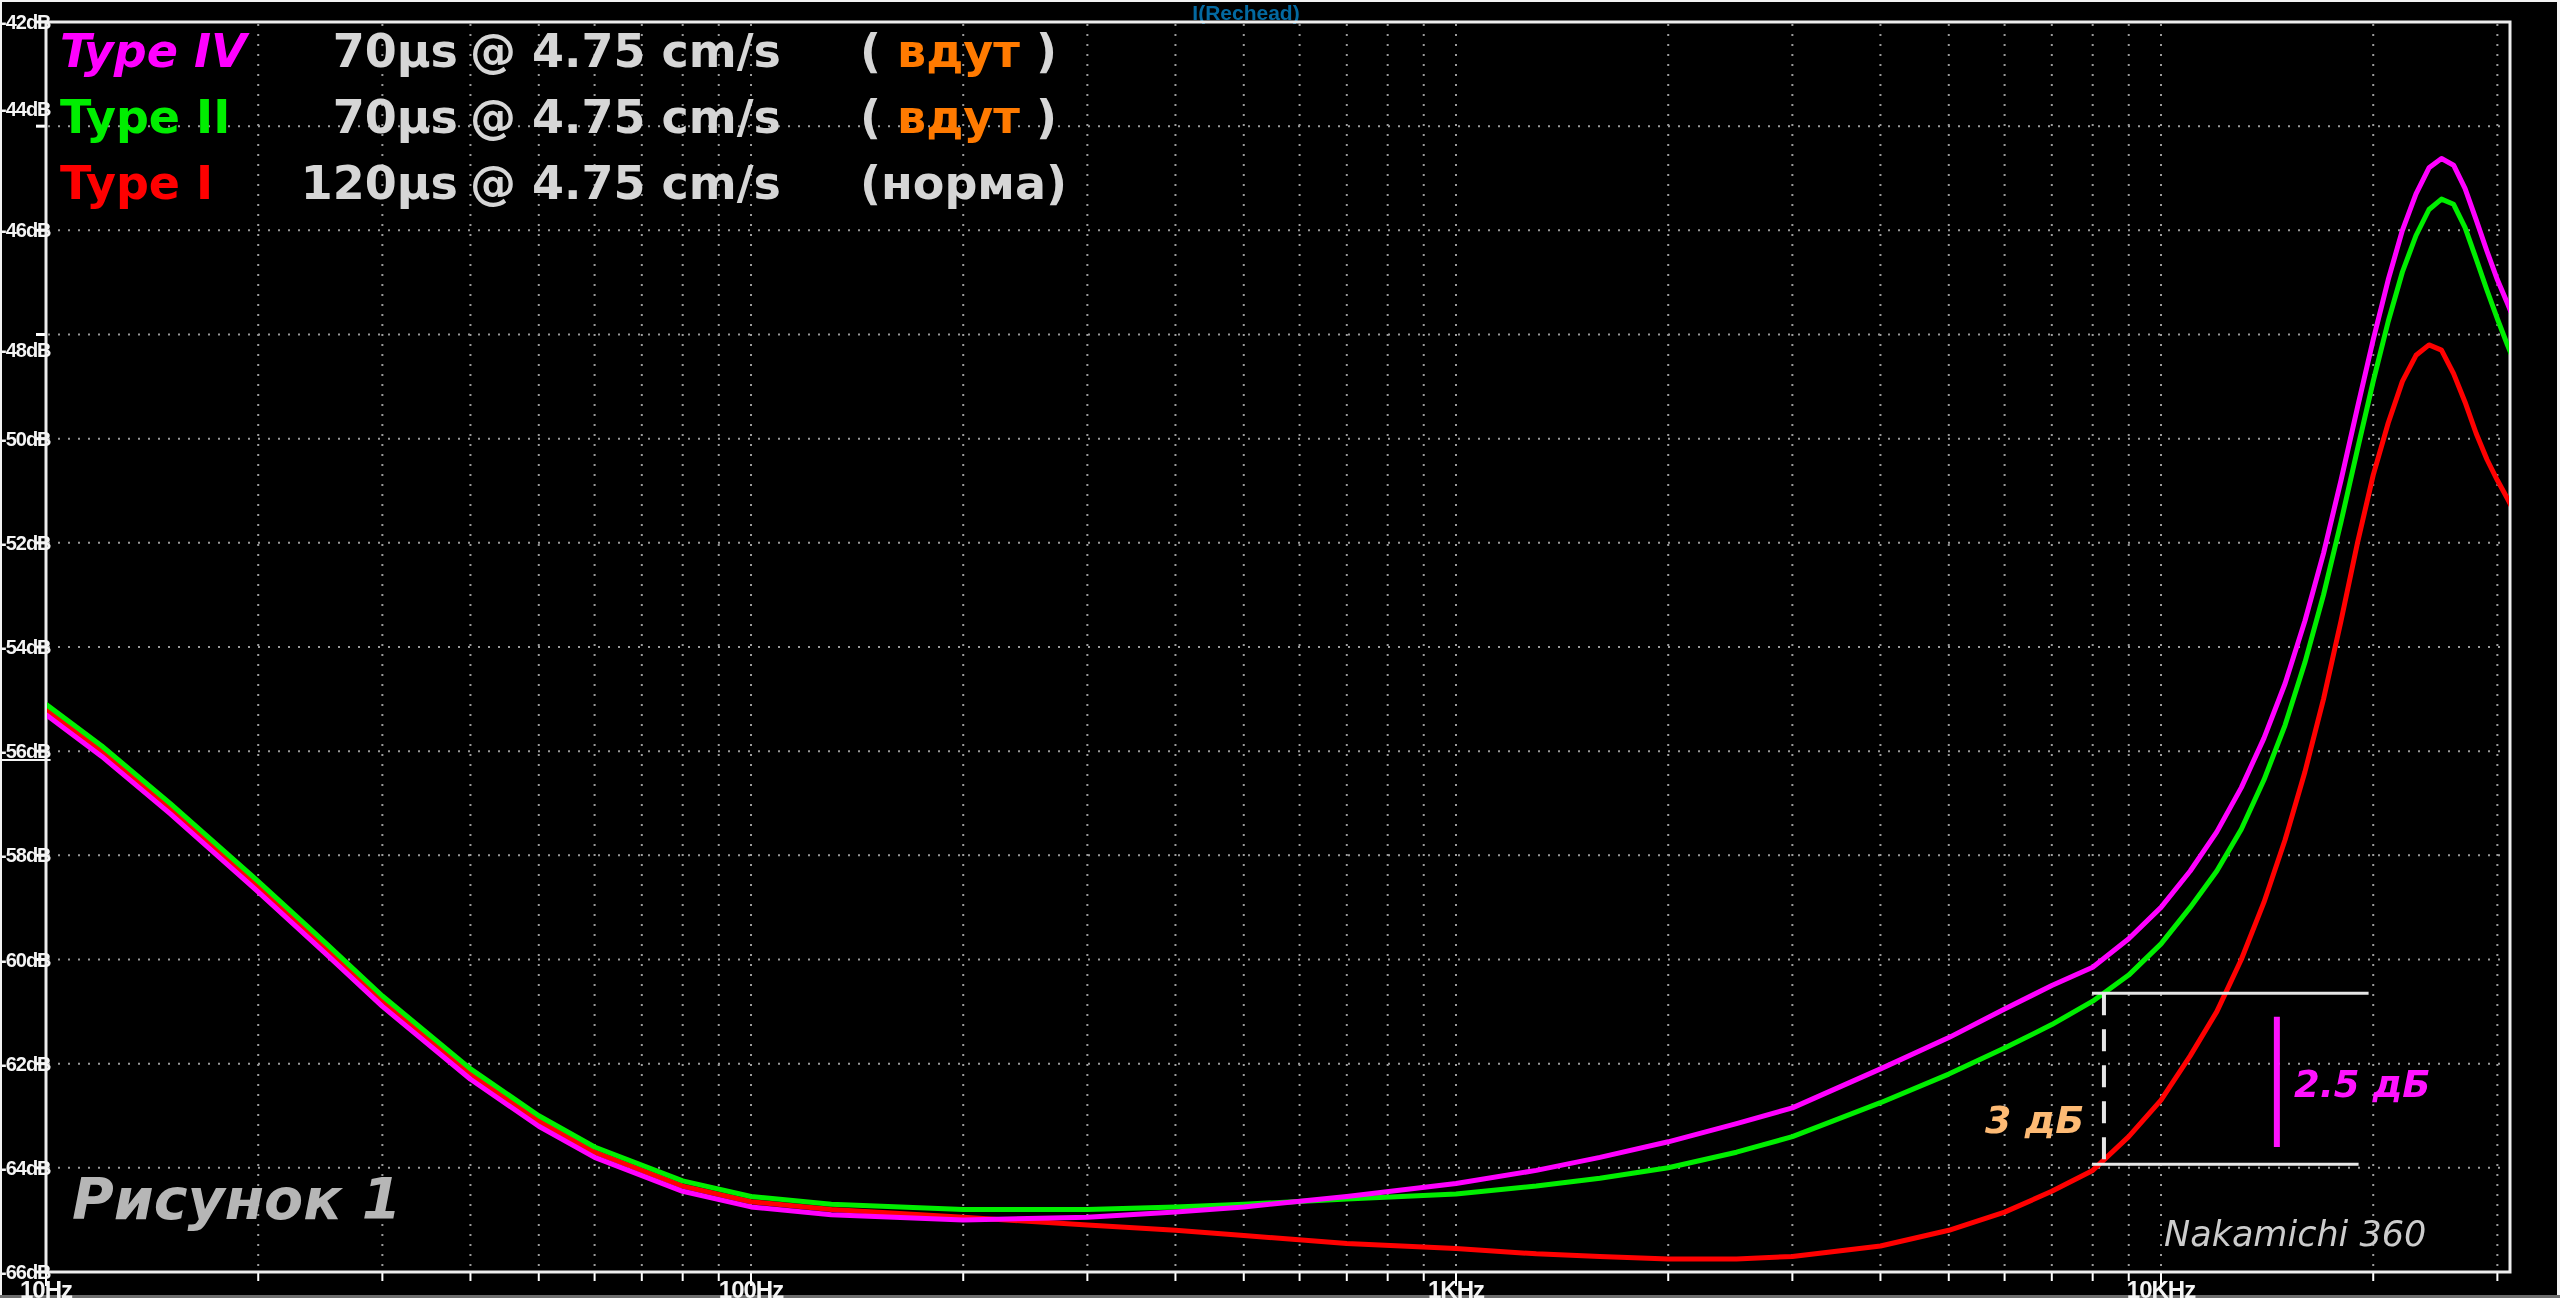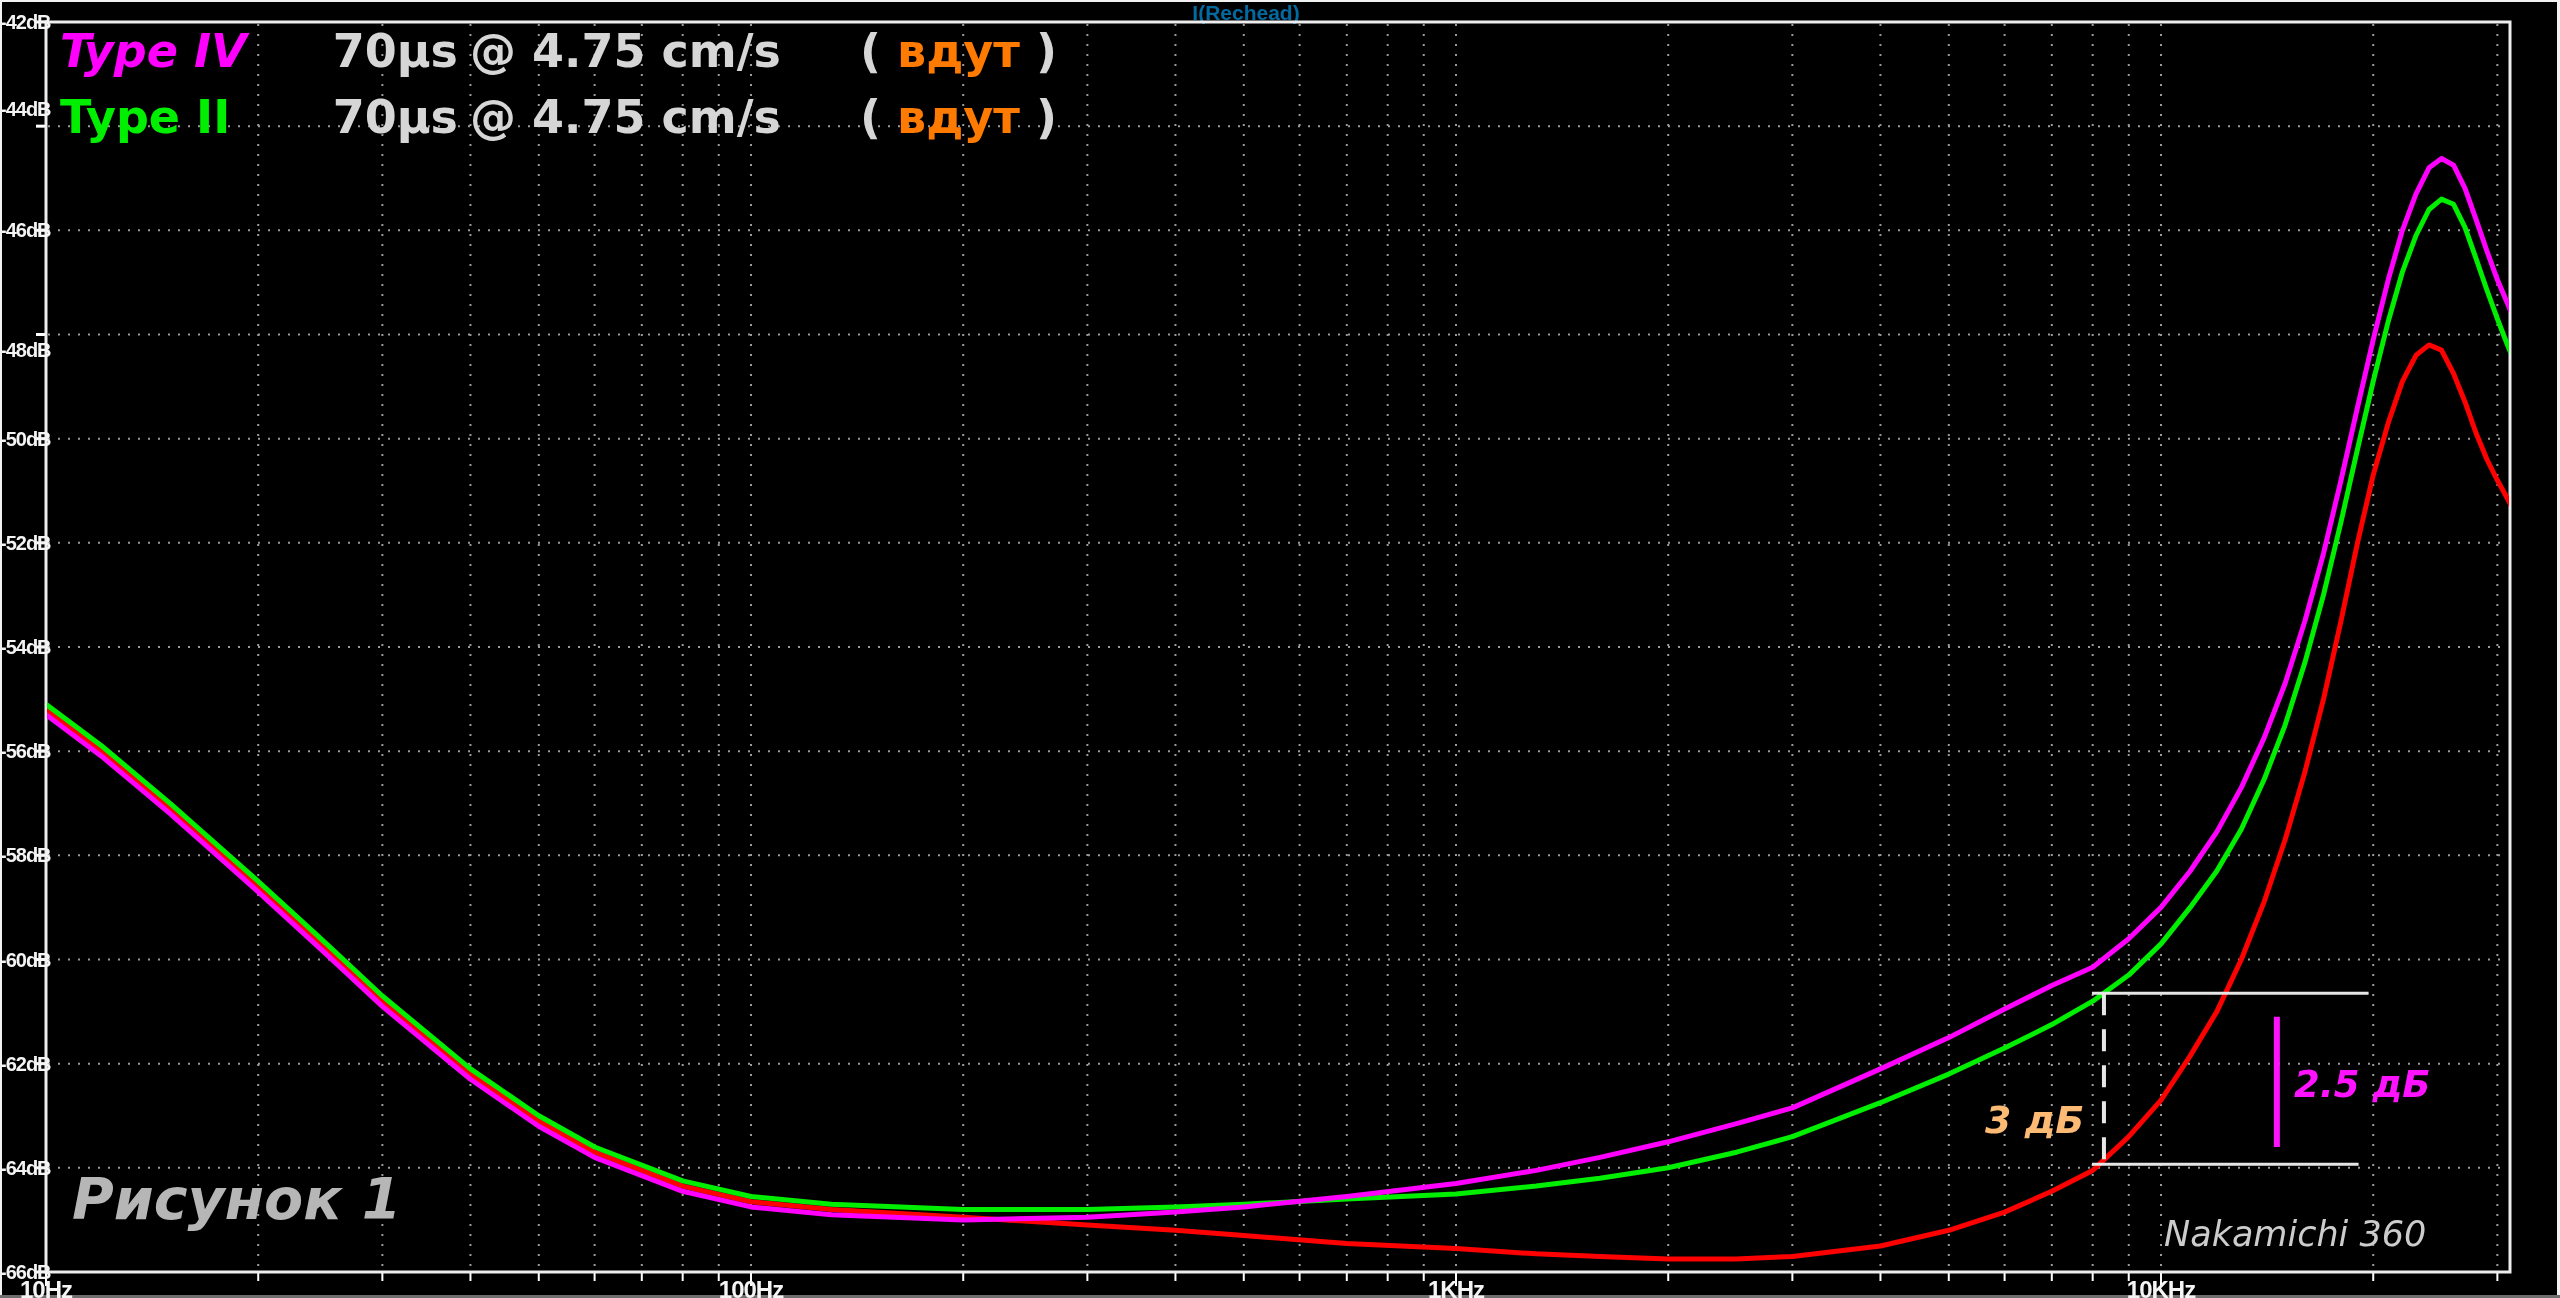--- a/index.html
+++ b/index.html
@@ -156,40 +156,44 @@
   </svg>
 
 <div id="axis-labels">
     <div class="ylab" style="top: 11px;">-42dB</div>
     <div class="ylab" style="top: 98px;">-44dB</div>
     <div class="ylab" style="top: 219.333px;">-46dB</div>
     <div class="ylab" style="top: 339px;">-48dB</div>
     <div class="ylab" style="top: 427.667px;">-50dB</div>
     <div class="ylab" style="top: 531.833px;">-52dB</div>
     <div class="ylab" style="top: 636px;">-54dB</div>
-    <div class="ylab" style="top: 740.167px;">-56dB</div>
+    <div class="ylab" style="top: 740.167px; text-decoration: underline;">-56dB</div>
     <div class="ylab" style="top: 844.333px;">-58dB</div>
     <div class="ylab" style="top: 948.5px;">-60dB</div>
     <div class="ylab" style="top: 1052.67px;">-62dB</div>
     <div class="ylab" style="top: 1156.83px;">-64dB</div>
     <div class="ylab" style="top: 1261px;">-66dB</div>
     <div class="xlab" style="left: -24px;">10Hz</div>
     <div class="xlab" style="left: 681px;">100Hz</div>
     <div class="xlab" style="left: 1386px;">1KHz</div>
     <div class="xlab" style="left: 2091px;">10KHz</div>
   </div>
 
 <div id="legend">
   <div class="lrow">
     <span class="ltype" style="color: rgb(255, 0, 255); font-style: italic;">Type IV</span><span class="lnum">70µs</span><span class="lrest">@ 4.75 cm/s</span>
     <span class="lparen"><span>( </span><span style="color: rgb(255, 122, 0);">вдут</span><span> )</span></span>
   </div>
   <div class="lrow">
     <span class="ltype" style="color: rgb(0, 238, 0);">Type II</span><span class="lnum">70µs</span><span class="lrest">@ 4.75 cm/s</span>
     <span class="lparen"><span>( </span><span style="color: rgb(255, 122, 0);">вдут</span><span> )</span></span>
   </div>
+  <div class="lrow">
+    <span class="ltype" style="color: rgb(255, 0, 0);">Type I</span><span class="lnum">120µs</span><span class="lrest">@ 4.75 cm/s</span>
+    <span class="lparen"><span>(</span><span style="color: rgb(214, 214, 214);">норма</span><span>)</span></span>
+  </div>
 </div>
 
 <div id="anno-3db" class="anno-label">3 дБ</div>
 <div id="anno-25db" class="anno-label">2.5 дБ</div>
 
 <div id="figure-label">Рисунок 1</div>
 <div id="device-label">Nakamichi 360</div>
 
 </body></html>

